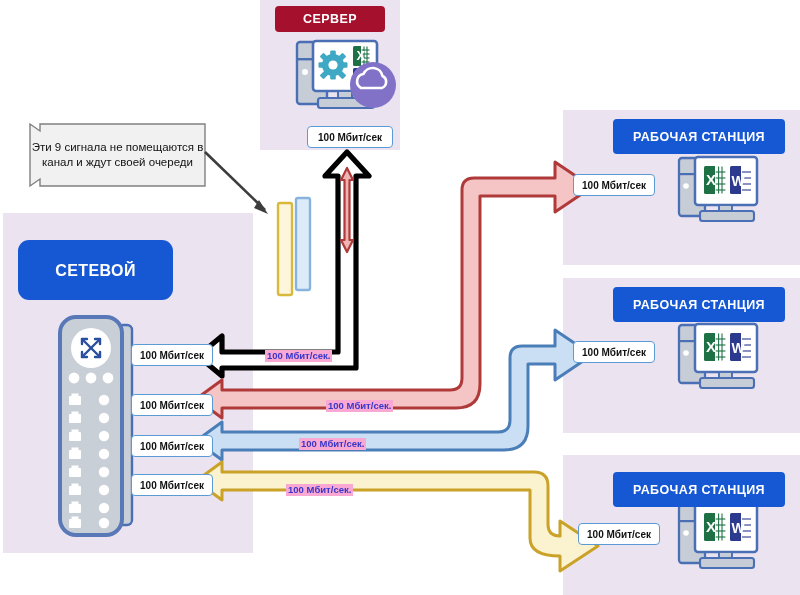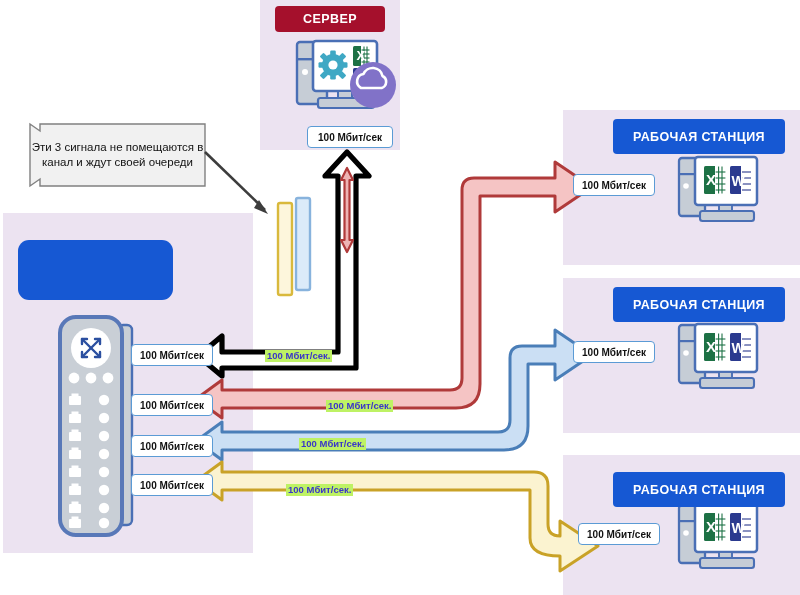--- a/index.html
+++ b/index.html
@@ -37,21 +37,21 @@
   #chip-server{left:307px;top:126px;width:86px;}
   #chip-sw-1{left:131px;top:344px;width:82px;}
   #chip-sw-2{left:131px;top:394px;width:82px;}
   #chip-sw-3{left:131px;top:435px;width:82px;}
   #chip-sw-4{left:131px;top:474px;width:82px;}
   #chip-ws1{left:573px;top:174px;width:82px;}
   #chip-ws2{left:573px;top:341px;width:82px;}
   #chip-ws3{left:578px;top:523px;width:82px;}
 
   
-  .plabel{position:absolute;background:#bef264;color:#3a36c8;font-size:9.5px;
+  .plabel{position:absolute;background:#f9a8d4;color:#3a36c8;font-size:9.5px;
           font-weight:bold;white-space:nowrap;padding:0 2px;line-height:12px;}
   #plabel-black{left:265px;top:350px;}
   #plabel-red{left:326px;top:400px;}
   #plabel-blue{left:299px;top:438px;}
   #plabel-yellow{left:286px;top:484px;}
 
   
   #callout{position:absolute;left:30px;top:124px;width:175px;height:62px;}
   #callout-text{position:absolute;left:0;top:0;width:175px;height:62px;
                 display:flex;align-items:center;justify-content:center;
@@ -402,20 +402,21 @@
                L222 500
                L196 481
                L222 462 Z" fill="#fbf3d0" stroke="#c9a227" stroke-width="3" stroke-linejoin="round"></path>
     </g>
   </svg>
 
   <div class="badge" id="badge-server">СЕРВЕР</div>
 
   <div class="badge" id="badge-switch">
     <div>
+      <div>СЕТЕВОЙ</div>
     </div>
   </div>
 
   <div class="badge badge-ws" id="badge-ws1">РАБОЧАЯ СТАНЦИЯ</div>
   <div class="badge badge-ws" id="badge-ws2">РАБОЧАЯ СТАНЦИЯ</div>
   <div class="badge badge-ws" id="badge-ws3">РАБОЧАЯ СТАНЦИЯ</div>
 
   <div class="chip" id="chip-server">100 Мбит/сек</div>
 
   <div class="chip" id="chip-sw-1">100 Мбит/сек</div>
@@ -426,16 +427,16 @@
   <div class="chip" id="chip-ws1">100 Мбит/сек</div>
   <div class="chip" id="chip-ws2">100 Мбит/сек</div>
   <div class="chip" id="chip-ws3">100 Мбит/сек</div>
 
   <div class="plabel" id="plabel-black">100 Мбит/сек.</div>
   <div class="plabel" id="plabel-red">100 Мбит/сек.</div>
   <div class="plabel" id="plabel-blue">100 Мбит/сек.</div>
   <div class="plabel" id="plabel-yellow">100 Мбит/сек.</div>
 
   <div id="callout">
-    <div id="callout-text">Эти 3 сигнала не помещаются в канал и ждут своей очереди</div>
+    <div id="callout-text">Эти 9 сигнала не помещаются в канал и ждут своей очереди</div>
   </div>
 
 </div>
 
 </body></html>

